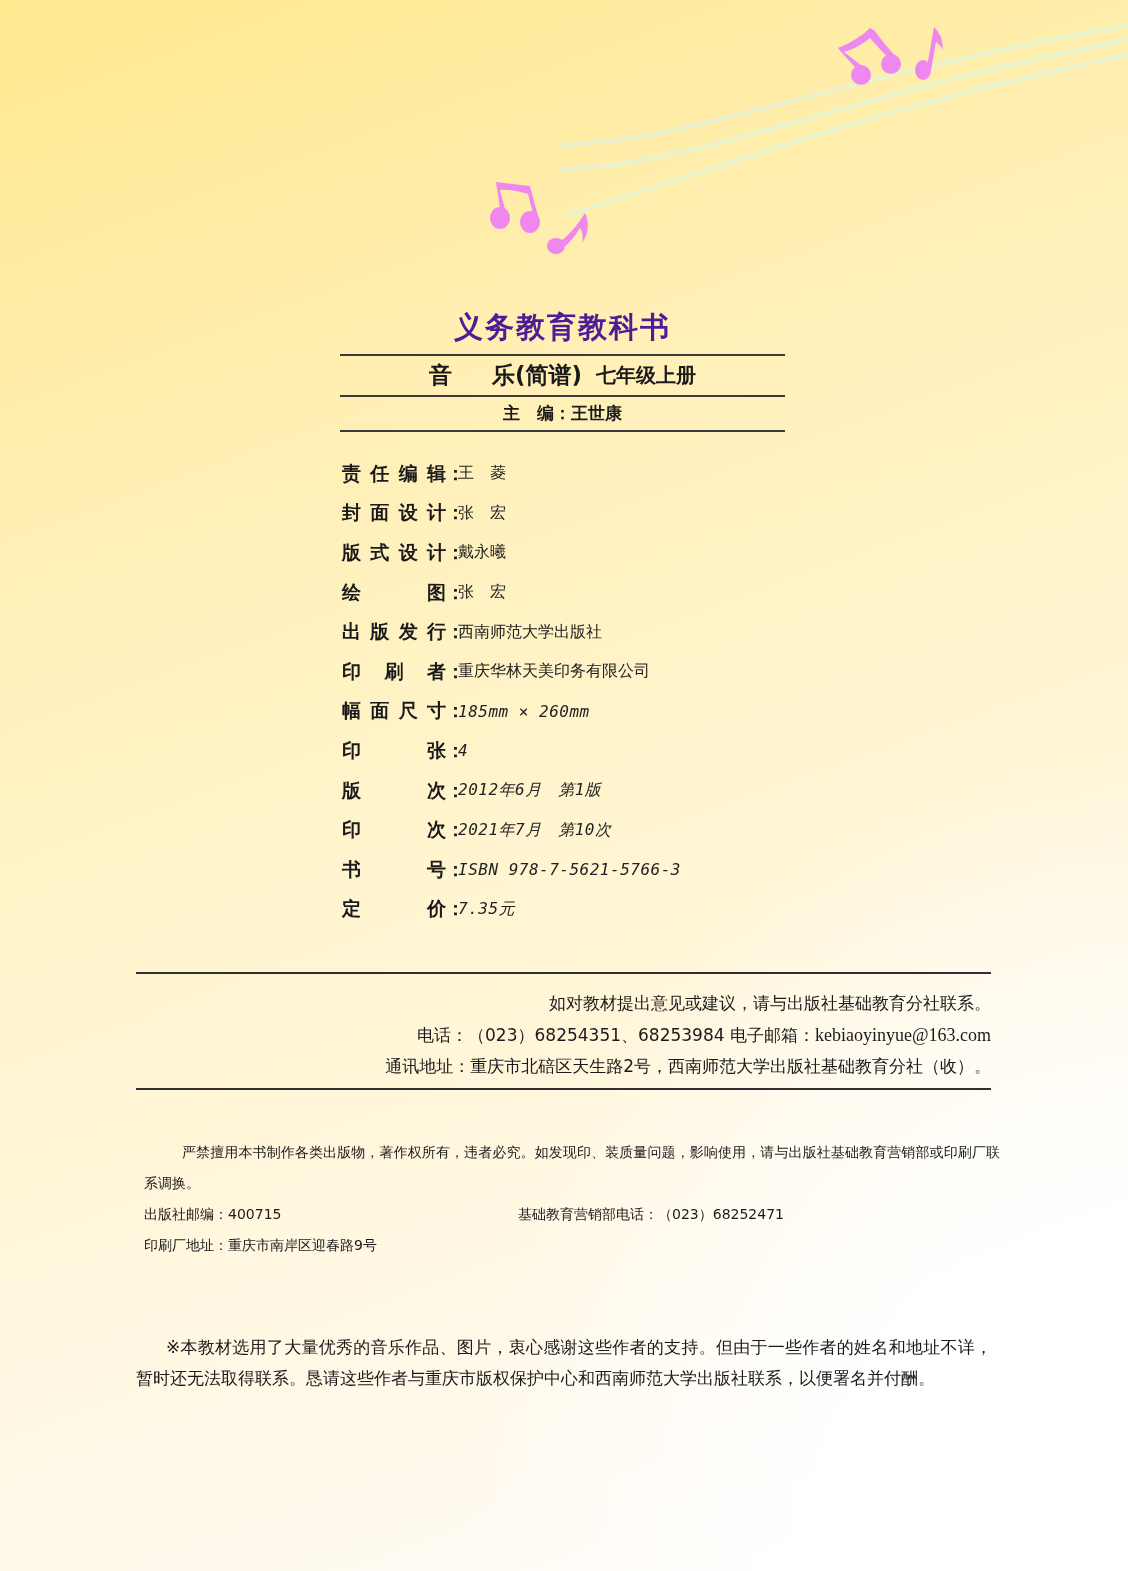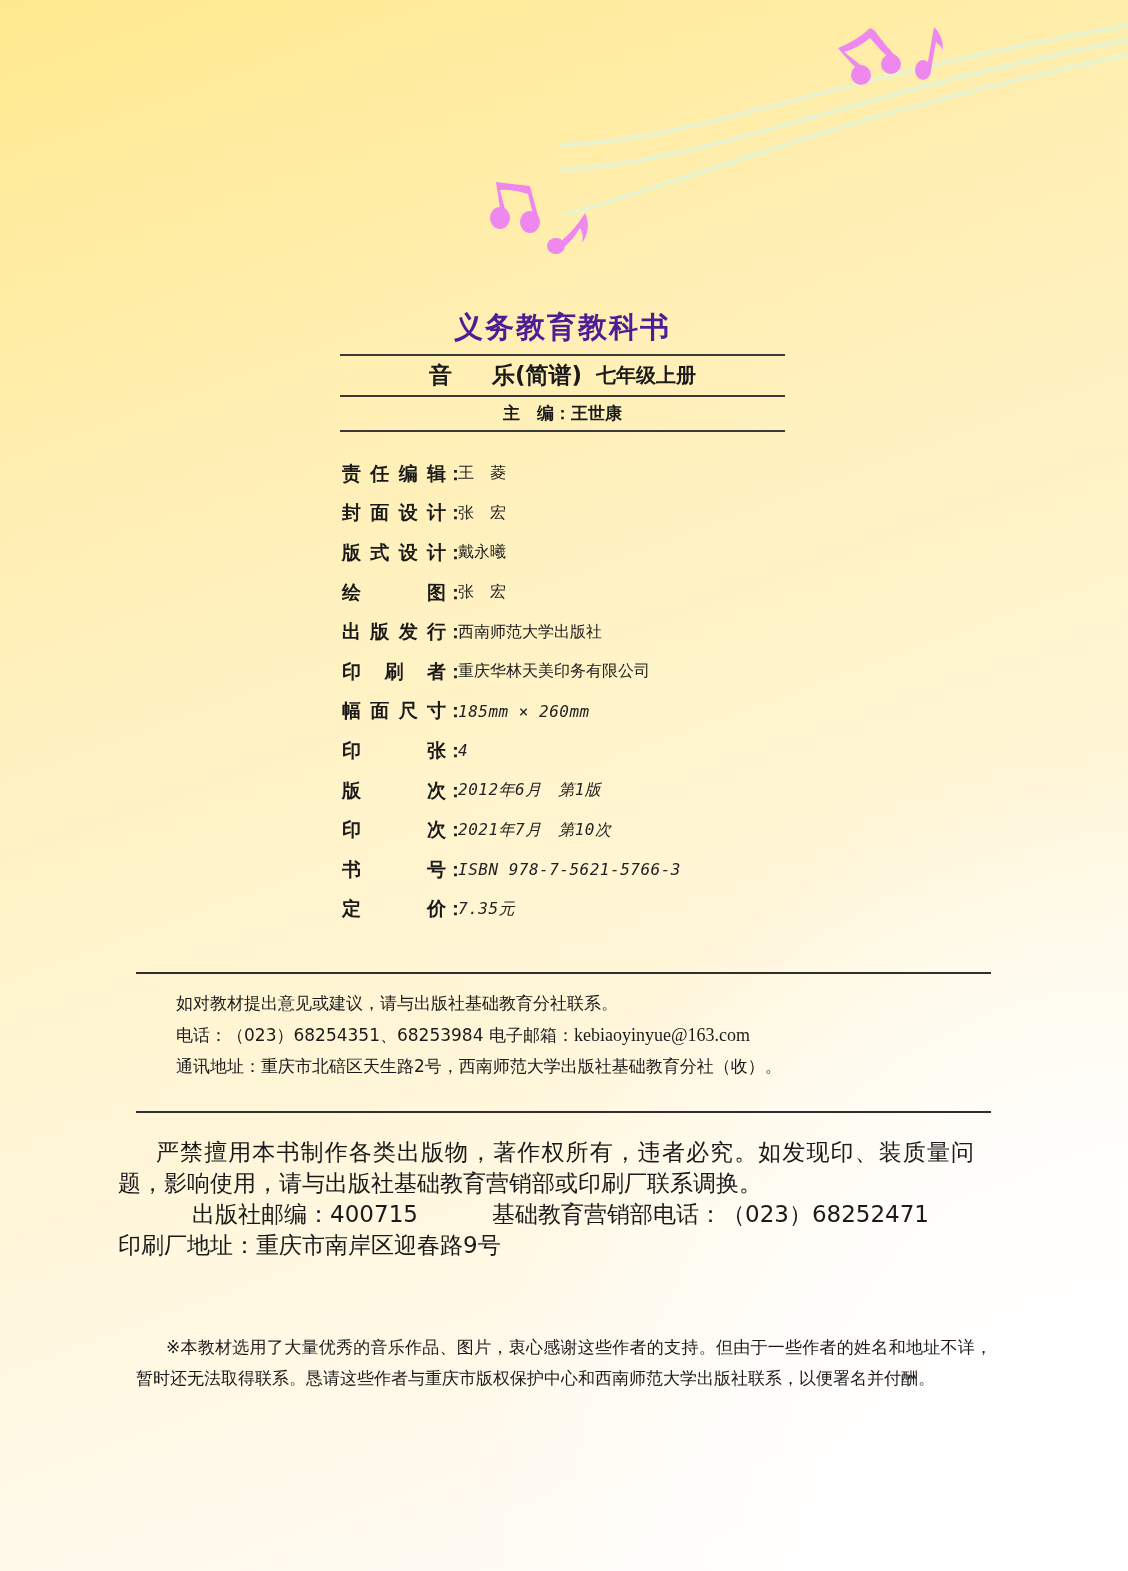--- a/index.html
+++ b/index.html
@@ -38,30 +38,31 @@
       font-weight: bold; width: 104px; display: flex; justify-content: space-between;
     }
     .credit-colon { font-weight: bold; width: 12px; }
     .credit-value {
       font-family: "DejaVu Serif", "Liberation Serif", serif; font-size: 16px; color: #222;
       margin-left: -12px; padding-left: 12px;
     }
     .mono-val { font-family: "DejaVu Sans Mono", "Liberation Mono", monospace; font-size: 16px; letter-spacing: 0.5px; font-style: italic; }
 
     .contact-box {
-      position: absolute; left: 136px; top: 972px; width: 855px; height: 141px;
+      position: absolute; left: 136px; top: 972px; width: 855px; height: 118px;
       border-top: 2px solid #2f2f2f; border-bottom: 2px solid #2f2f2f;
       padding: 14px 0 0 40px;
+      text-align: right;
     }
     .contact-line { height: 31.5px; line-height: 31.5px; font-size: 17px; white-space: nowrap; }
     .serif-inline { font-family: "Liberation Serif", "DejaVu Serif", serif; font-size: 18px; }
 
-    .notice { position: absolute; left: 118px; top: 1137px; width: 856px; font-size: 23px; }
+    .notice { position: absolute; left: 144px; top: 1137px; width: 856px; font-size: 14px; }
     .para { line-height: 31px; text-indent: 38px; text-align: justify; }
-    .grid-line { height: 31px; line-height: 31px; display: flex; text-align: center; }
+    .grid-line { height: 31px; line-height: 31px; display: flex; }
     .grid-line .col1 { width: 374px; }
 
     .ack { position: absolute; left: 136px; top: 1332px; width: 856px; font-size: 17px; line-height: 31px; text-indent: 30px; text-align: justify; }
   </style>
 </head>
 <body>
 
 <svg class="decor" viewBox="0 0 1128 300" xmlns="http://www.w3.org/2000/svg">
   <g fill="none" stroke="#e4f4d6" stroke-width="4" opacity="0.85">
     <path d="M560 145 C 700 140, 820 80, 1128 25"></path>

